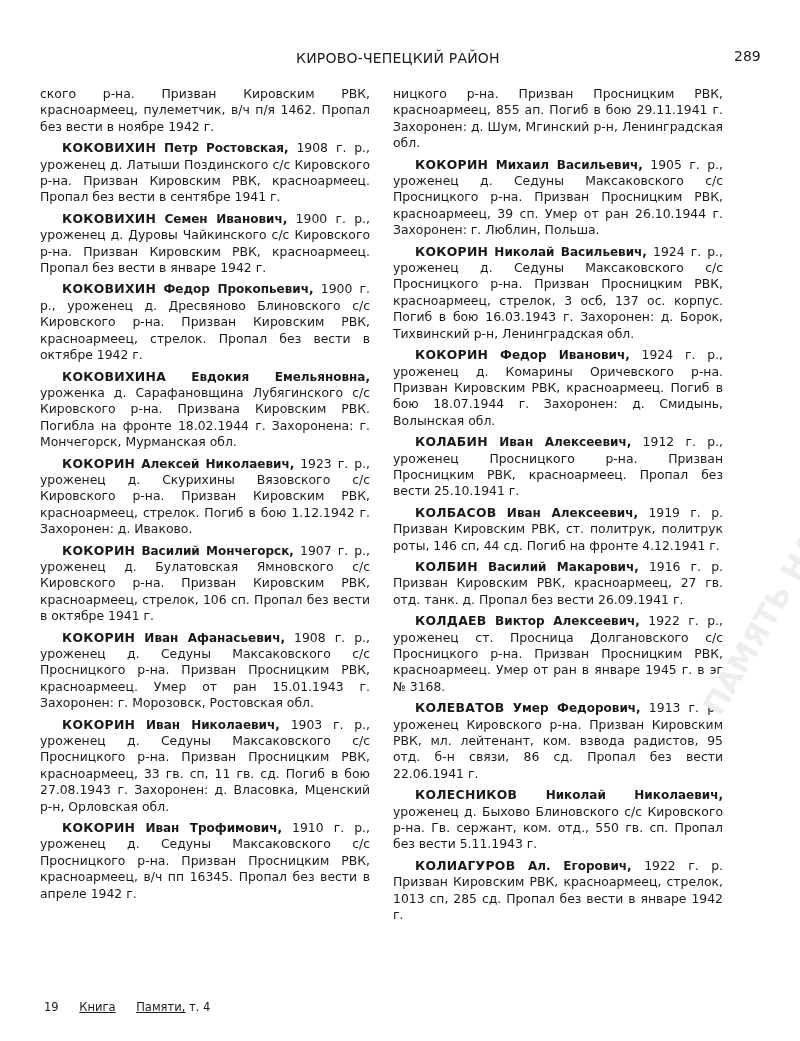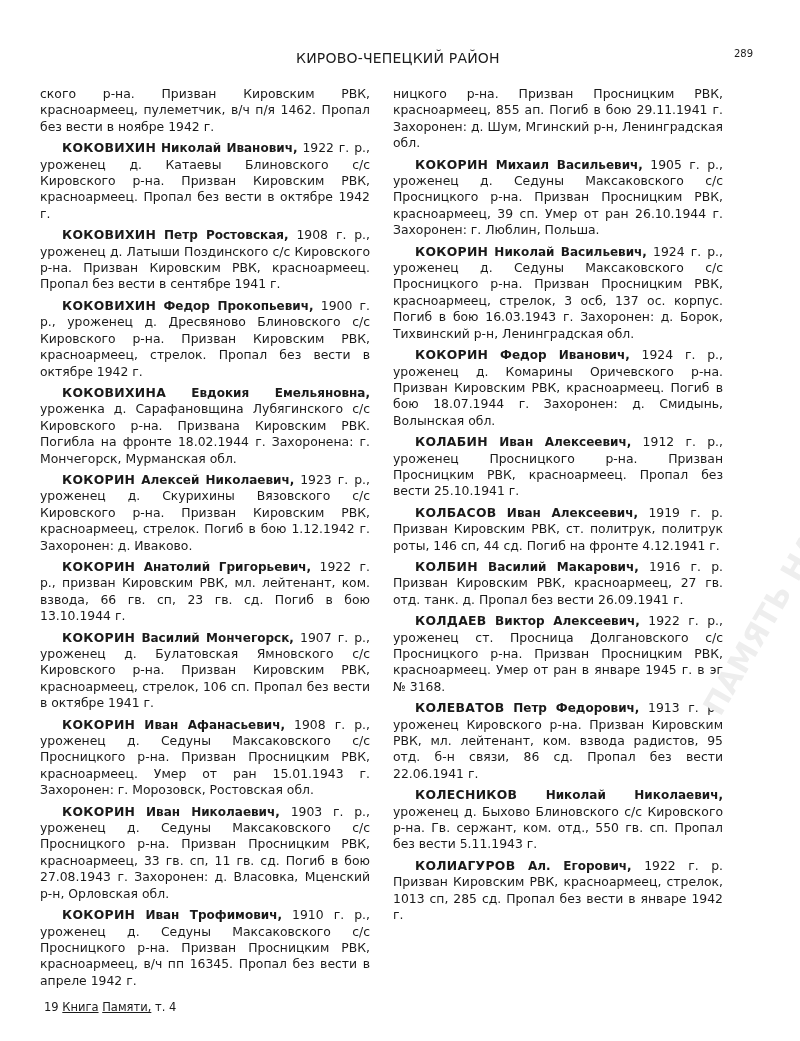--- a/index.html
+++ b/index.html
@@ -8,76 +8,75 @@
     font-family: "DejaVu Sans", sans-serif; color: #1a1a1a;
   }
   .header {
     position: absolute; top: 50px; left: 0; width: 800px; height: 20px;
   }
   .running-title {
     position: absolute; left: 296px; top: 0;
     font-size: 14px; letter-spacing: 0.2px; font-weight: normal;
   }
   .page-number {
-    position: absolute; left: 734px; top: -2px; font-size: 10px;
+    position: absolute; left: 734px; top: -2px; font-size: 14px;
   }
   .column {
     position: absolute; top: 86px;
     font-size: 12.4px; line-height: 16.4px;
     text-align: justify; hyphens: manual;
   }
   .col-left { left: 40px; width: 330px; }
   .col-right { left: 393px; width: 330px; }
   .entry { margin: 0 0 5px 0; text-indent: 22px; }
   .entry.cont { text-indent: 0; }
   .surname { font-weight: bold; letter-spacing: 0.3px; }
   .given { font-weight: bold; font-size: 12px; }
   .footer {
     position: absolute; left: 44px; top: 1000px; font-size: 11.5px;
   }
-  .footer .u { text-decoration: underline; }
+  .footer .u { text-decoration: underline; margin-left: 17px; }
   .watermark {
     position: absolute; right: -6px; top: 640px; width: 60px; height: 150px;
     color: #eeeeee; font-size: 30px; font-weight: bold;
     transform: rotate(-60deg); pointer-events: none; white-space: nowrap;
   }
 </style>
 </head>
 <body>
 
 <div class="header">
   <span class="running-title">КИРОВО-ЧЕПЕЦКИЙ РАЙОН</span>
   <span class="page-number">289</span>
 </div>
 
 <div class="column col-left">
   <p class="entry cont"><span>ского р-на. Призван Кировским РВК, красноармеец, пулеметчик, в/ч п/я 1462. Пропал без вести в ноябре 1942 г.</span></p>
-  <p class="entry"><span class="surname">КОКОВИХИН</span> <span class="given">Николай Иванович,</span><span> 1922 г. р., уроженец д. Катаевы Блиновского с/с Кировского р-на. Призван Кировским РВК, красноармеец. Пропал без вести в октябре 1942 г.</span></p>
   <p class="entry"><span class="surname">КОКОВИХИН</span> <span class="given">Петр Ростовская,</span><span> 1908 г. р., уроженец д. Латыши Поздинского с/с Кировского р-на. Призван Кировским РВК, красноармеец. Пропал без вести в сентябре 1941 г.</span></p>
+  <p class="entry"><span class="surname">КОКОВИХИН</span> <span class="given">Семен Иванович,</span><span> 1900 г. р., уроженец д. Дуровы Чайкинского с/с Кировского р-на. Призван Кировским РВК, красноармеец. Пропал без вести в январе 1942 г.</span></p>
   <p class="entry"><span class="surname">КОКОВИХИН</span> <span class="given">Федор Прокопьевич,</span><span> 1900 г. р., уроженец д. Дресвяново Блиновского с/с Кировского р-на. Призван Кировским РВК, красноармеец, стрелок. Пропал без вести в октябре 1942 г.</span></p>
   <p class="entry"><span class="surname">КОКОВИХИНА</span> <span class="given">Евдокия Емельяновна,</span><span> уроженка д. Сарафановщина Лубягинского с/с Кировского р-на. Призвана Кировским РВК. Погибла на фронте 18.02.1944 г. Захоронена: г. Мончегорск, Мурманская обл.</span></p>
   <p class="entry"><span class="surname">КОКОРИН</span> <span class="given">Алексей Николаевич,</span><span> 1923 г. р., уроженец д. Скурихины Вязовского с/с Кировского р-на. Призван Кировским РВК, красноармеец, стрелок. Погиб в бою 1.12.1942 г. Захоронен: д. Иваково.</span></p>
-  <p class="entry"><span class="surname">КОКОРИН</span> <span class="given">Анатолий Григорьевич,</span><span> 1922 г. р., призван Кировским РВК, мл. лейтенант, ком. взвода, 66 гв. сп, 23 гв. сд. Погиб в бою 13.10.1944 г.</span></p>
   <p class="entry"><span class="surname">КОКОРИН</span> <span class="given">Василий Мончегорск,</span><span> 1907 г. р., уроженец д. Булатовская Ямновского с/с Кировского р-на. Призван Кировским РВК, красноармеец, стрелок, 106 сп. Пропал без вести в октябре 1941 г.</span></p>
   <p class="entry"><span class="surname">КОКОРИН</span> <span class="given">Иван Афанасьевич,</span><span> 1908 г. р., уроженец д. Седуны Максаковского с/с Просницкого р-на. Призван Просницким РВК, красноармеец. Умер от ран 15.01.1943 г. Захоронен: г. Морозовск, Ростовская обл.</span></p>
   <p class="entry"><span class="surname">КОКОРИН</span> <span class="given">Иван Николаевич,</span><span> 1903 г. р., уроженец д. Седуны Максаковского с/с Просницкого р-на. Призван Просницким РВК, красноармеец, 33 гв. сп, 11 гв. сд. Погиб в бою 27.08.1943 г. Захоронен: д. Власовка, Мценский р-н, Орловская обл.</span></p>
   <p class="entry"><span class="surname">КОКОРИН</span> <span class="given">Иван Трофимович,</span><span> 1910 г. р., уроженец д. Седуны Максаковского с/с Просницкого р-на. Призван Просницким РВК, красноармеец, в/ч пп 16345. Пропал без вести в апреле 1942 г.</span></p>
 
 </div>
 
 <div class="column col-right">
   <p class="entry cont"><span>ницкого р-на. Призван Просницким РВК, красноармеец, 855 ап. Погиб в бою 29.11.1941 г. Захоронен: д. Шум, Мгинский р-н, Ленинградская обл.</span></p>
   <p class="entry"><span class="surname">КОКОРИН</span> <span class="given">Михаил Васильевич,</span><span> 1905 г. р., уроженец д. Седуны Максаковского с/с Просницкого р-на. Призван Просницким РВК, красноармеец, 39 сп. Умер от ран 26.10.1944 г. Захоронен: г. Люблин, Польша.</span></p>
   <p class="entry"><span class="surname">КОКОРИН</span> <span class="given">Николай Васильевич,</span><span> 1924 г. р., уроженец д. Седуны Максаковского с/с Просницкого р-на. Призван Просницким РВК, красноармеец, стрелок, 3 осб, 137 ос. корпус. Погиб в бою 16.03.1943 г. Захоронен: д. Борок, Тихвинский р-н, Ленинградская обл.</span></p>
   <p class="entry"><span class="surname">КОКОРИН</span> <span class="given">Федор Иванович,</span><span> 1924 г. р., уроженец д. Комарины Оричевского р-на. Призван Кировским РВК, красноармеец. Погиб в бою 18.07.1944 г. Захоронен: д. Смидынь, Волынская обл.</span></p>
   <p class="entry"><span class="surname">КОЛАБИН</span> <span class="given">Иван Алексеевич,</span><span> 1912 г. р., уроженец Просницкого р-на. Призван Просницким РВК, красноармеец. Пропал без вести 25.10.1941 г.</span></p>
   <p class="entry"><span class="surname">КОЛБАСОВ</span> <span class="given">Иван Алексеевич,</span><span> 1919 г. р. Призван Кировским РВК, ст. политрук, политрук роты, 146 сп, 44 сд. Погиб на фронте 4.12.1941 г.</span></p>
   <p class="entry"><span class="surname">КОЛБИН</span> <span class="given">Василий Макарович,</span><span> 1916 г. р. Призван Кировским РВК, красноармеец, 27 гв. отд. танк. д. Пропал без вести 26.09.1941 г.</span></p>
   <p class="entry"><span class="surname">КОЛДАЕВ</span> <span class="given">Виктор Алексеевич,</span><span> 1922 г. р., уроженец ст. Просница Долгановского с/с Просницкого р-на. Призван Просницким РВК, красноармеец. Умер от ран в январе 1945 г. в эг № 3168.</span></p>
-  <p class="entry"><span class="surname">КОЛЕВАТОВ</span> <span class="given">Петр Федорович,</span><span> 1913 г. р., уроженец Кировского р-на. Призван Кировским РВК, мл. лейтенант, ком. взвода радистов, 95 отд. б-н связи, 86 сд. Пропал без вести 22.06.1941 г.</span></p>
+  <p class="entry"><span class="surname">КОЛЕВАТОВ</span> <span class="given">Умер Федорович,</span><span> 1913 г. р., уроженец Кировского р-на. Призван Кировским РВК, мл. лейтенант, ком. взвода радистов, 95 отд. б-н связи, 86 сд. Пропал без вести 22.06.1941 г.</span></p>
   <p class="entry"><span class="surname">КОЛЕСНИКОВ</span> <span class="given">Николай Николаевич,</span><span> уроженец д. Быхово Блиновского с/с Кировского р-на. Гв. сержант, ком. отд., 550 гв. сп. Пропал без вести 5.11.1943 г.</span></p>
   <p class="entry"><span class="surname">КОЛИАГУРОВ</span> <span class="given">Ал. Егорович,</span><span> 1922 г. р. Призван Кировским РВК, красноармеец, стрелок, 1013 сп, 285 сд. Пропал без вести в январе 1942 г.</span></p>
 
 </div>
 
 <div class="footer">
   <span>19</span>
   <span class="u">Книга</span>
   <span class="u">Памяти,</span>
   <span>т. 4</span>

